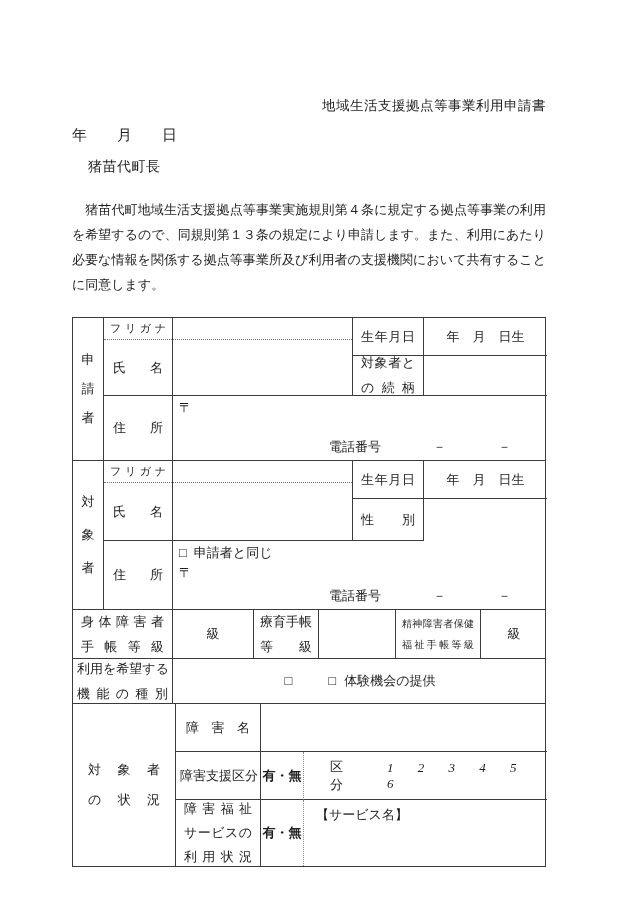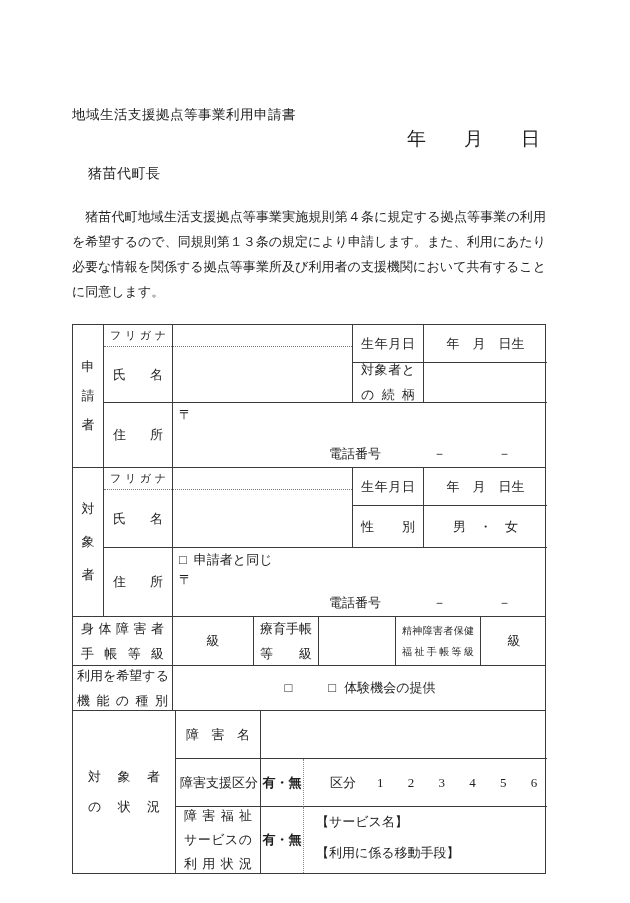--- a/index.html
+++ b/index.html
@@ -6,22 +6,22 @@
   html,body { background:#ffffff; }
   body {
     width:630px; height:903px;
     font-family:"Liberation Serif","DejaVu Serif",serif;
     color:#1e1e1e;
     position:relative;
   }
   .content { padding:97px 84px 0 72px; }
 
   .form-number { font-size:13px; letter-spacing:1px; }
-  .form-title  { font-size:13.5px; text-align:left; margin-top:9px; letter-spacing:0.5px; }
-  .date-line   { font-size:19px; text-align:right; padding-right:6px; margin-top:2px; }
+  .form-title  { font-size:13.5px; text-align:right; letter-spacing:0.5px; }
+  .date-line   { font-size:15px; padding-right:6px; margin-top:11px; }
   .addressee   { font-size:14px; margin-top:13px; padding-left:16px; letter-spacing:0.5px; }
   .intro {
     font-size:13px; margin-top:21px; line-height:25px;
     text-align:justify; text-justify:inter-ideograph;
   }
 
   .formtable { width:474px; margin-top:20px; border:1px solid #3b3b3b; background:#fff; }
   .sec { border-top:1px solid #3b3b3b; }
   .sec:first-child { border-top:none; }
 
@@ -62,21 +62,21 @@
 
   .addr-val { display:flex; flex-direction:column; padding:3px 0 4px 6px; }
   .postal { font-size:13px; }
   .same-line { display:flex; align-items:center; gap:7px; font-size:13px; margin-bottom:2px; }
   .phone { margin-top:auto; align-self:flex-end; padding-right:36px; font-size:13px; white-space:pre; }
 
   .opts { display:flex; align-items:center; justify-content:center; gap:36px; height:100%; }
   .opt { display:flex; align-items:center; gap:8px; font-size:13px; }
 
   .sup-val { display:flex; align-items:center; padding-left:26px;gap:12px; }
-  .nums { word-spacing:21px; margin-left:9px; }
+  .nums { word-spacing:21px; margin-left:19px;font-style:italic; }
 
   .serv-val { display:flex; flex-direction:column; gap:13px; padding:6px 0 0 12px; }
 </style>
 </head>
 <body>
 
 <div class="content">
 
   <div class="form-title">地域生活支援拠点等事業利用申請書</div>
   <div class="date-line">年　　月　　日</div>
@@ -171,21 +171,20 @@
           <span>年</span>
           <span>月</span>
           <span>日</span>
         </div>
       <div class="cell bB ctr" style="grid-area:1/5/2/6">年　月　日生</div>
 
       <div class="cell bR bB jc pad8" style="grid-area:2/4/3/5">
           <span>性</span>
           <span>別</span>
         </div>
-      <div class="cell bB ctr" style="grid-area:2/5/3/6">男　・　女</div>
 
       <div class="cell bR jc pad9" style="grid-area:3/2/4/3">
           <span>住</span>
           <span>所</span>
         </div>
       <div class="cell addr-val" style="grid-area:3/3/4/6">
         <div class="same-line">
           <span>□</span>
           <span>申請者と同じ</span>
         </div>
@@ -328,18 +327,17 @@
         <div class="jc">
             <span>利</span>
             <span>用</span>
             <span>状</span>
             <span>況</span>
           </div>
       </div>
       <div class="cell bRd ctr" style="grid-area:3/3/4/4">有・無</div>
       <div class="cell serv-val" style="grid-area:3/4/4/5">
         <div>【サービス名】</div>
-        <div>【利用に係る移動手段】</div>
       </div>
     </div>
 
   </div>
 </div>
 
 </body></html>

